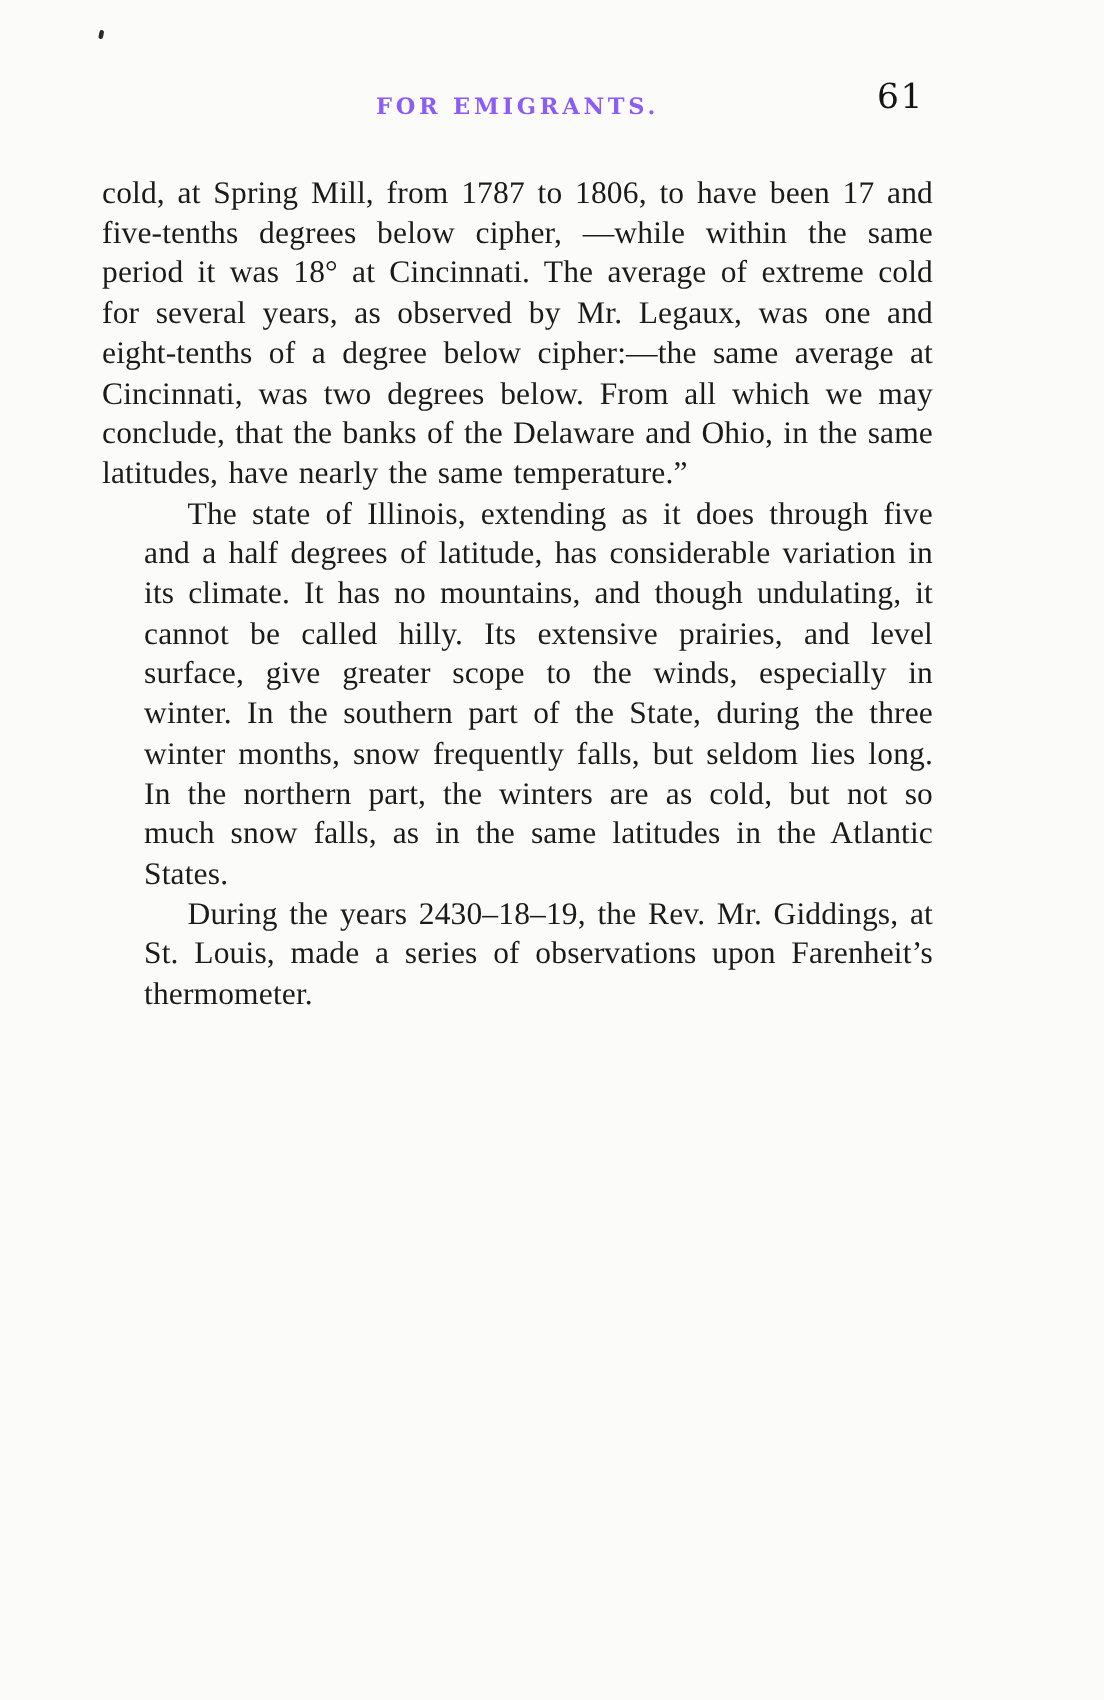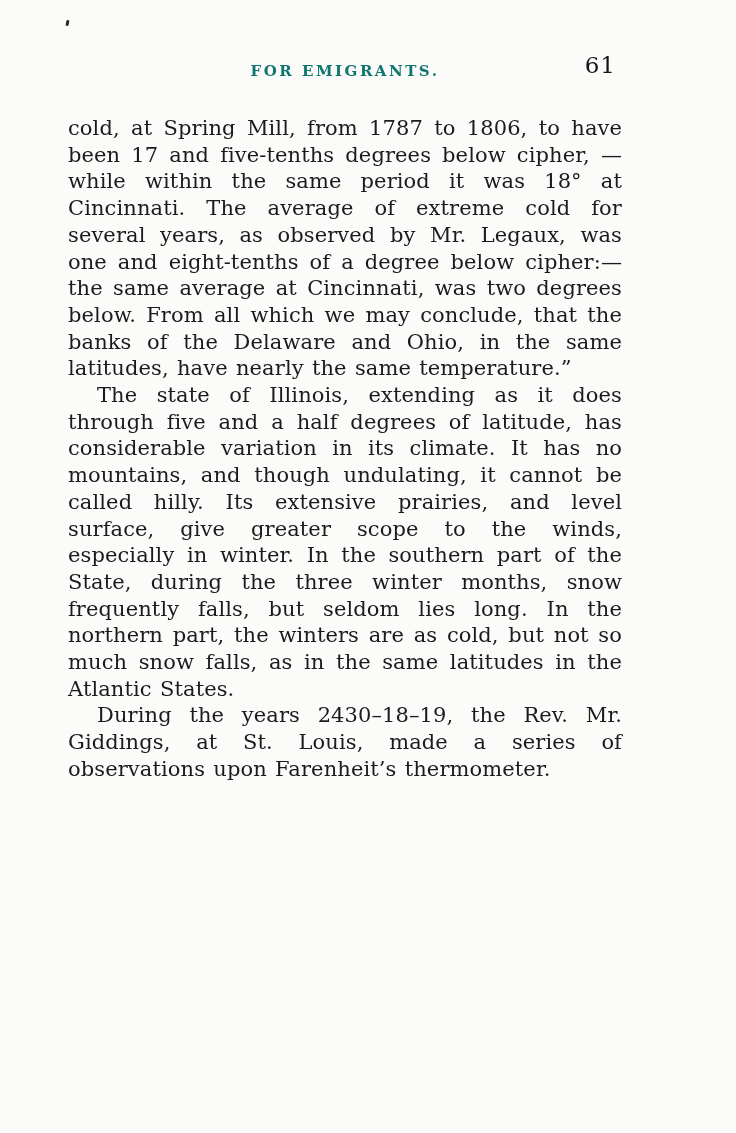--- a/index.html
+++ b/index.html
@@ -35,21 +35,21 @@
       position: relative;
       margin-top: 56px;
       height: 26px;
       text-align: center;
     }
     .running-title {
       display: inline-block;
       font-weight: bold;
       font-size: 15px;
       letter-spacing: 2.5px;
-      color: #0f766e;
+      color: #8b5cf6;
       padding-top: 6px;
     }
     .page-number {
       position: absolute;
       right: 6px;
       top: -4px;
       font-size: 23px;
       letter-spacing: 1px;
       color: #141414;
       text-align: right;
@@ -58,23 +58,25 @@
       margin-top: 33px;
       font-size: 21px;
       line-height: 26.7px;
       text-align: justify;
       word-spacing: 1.5px;
       letter-spacing: 0.1px;
     }
     .body-text p {
       margin: 0;
       padding: 0;
+      font-family: Liberation Serif, serif;
     }
     .body-text p.indent {
       text-indent: 29px;
+      margin-left: 28px;
     }
   </style>
 </head>
 <body>
 
 <div class="scan-artifact"></div>
 
 <div class="page">
 
   <div class="header">

